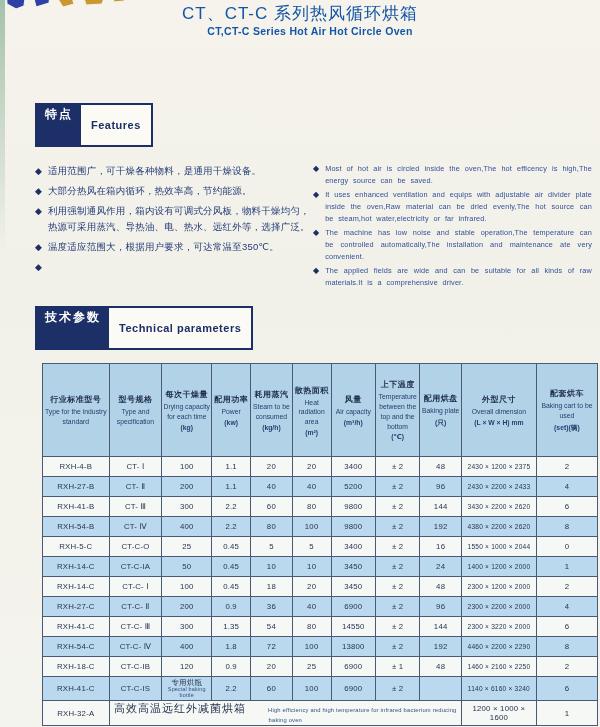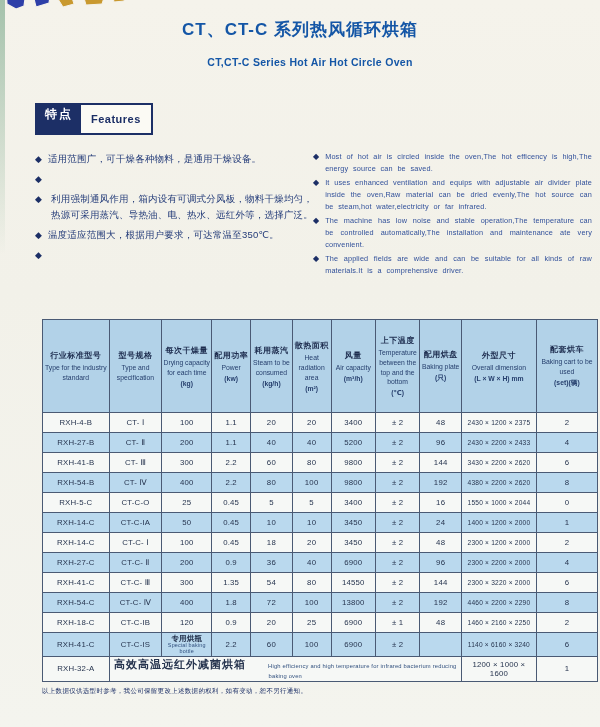--- a/index.html
+++ b/index.html
@@ -12,45 +12,45 @@
     overflow:hidden;
   }
   .left-edge{
     position:absolute;left:0;top:0;width:5px;height:300px;
     background:linear-gradient(to bottom, rgba(150,185,160,.85), rgba(150,185,160,0) 85%);
   }
   .logo{position:absolute;left:4px;top:-9px;width:135px;height:32px;}
   
   .titles{position:absolute;top:3px;left:0;width:100%;text-align:center;}
   .title-zh{
-    margin:16px;font-size:17px;font-weight:bold;color:#1456a6;
+    margin:0;font-size:17px;font-weight:normal;color:#1456a6;
     letter-spacing:1px;line-height:1.25;
   }
   .title-en{font-size:10.5px;font-weight:600;color:#1456a6;margin-top:1px;letter-spacing:.3px;margin-left:20px;}
   
   .badge{display:inline-flex;border:2px solid #1c2f66;background:#fbfaf4;}
   .badge-zh{
     background:#1c2f66;color:#ffffff;font-size:12px;font-weight:bold;
     padding:3px 8px;letter-spacing:2px;line-height:1.1;
   }
   .badge-en{
     color:#1c2f66;font-size:11px;font-weight:bold;
-    padding:7px 10px;line-height:1.3;letter-spacing:.5px;white-space:nowrap;
+    padding:13px 10px;line-height:1.3;letter-spacing:.5px;white-space:nowrap;
   }
   
   .features{position:absolute;top:103px;left:35px;right:8px;}
   .bullets-row{display:flex;margin-top:16px;align-items:flex-start;}
   ul.bullets{list-style:none;margin:0;padding:0;}
   .bullets-zh{width:278px;margin-left:28px;margin-top:14px;}
   .bullets-en{flex:1;margin-left:14px;}
   .bullet-item{display:flex;align-items:flex-start;}
   .diamond{color:#1c2f66;margin-right:6px;flex:0 0 auto;}
   .bullets-zh .bullet-item{margin-bottom:4px;}
   .bullets-zh .diamond{font-size:9px;line-height:16px;}
-  .bullets-zh .bullet-text{font-size:9.5px;line-height:16px;color:#223a78;font-weight:500;letter-spacing:.2px;text-align:right;}
+  .bullets-zh .bullet-text{font-size:9.5px;line-height:16px;color:#223a78;font-weight:500;letter-spacing:.2px;}
   .bullets-en .bullet-item{margin-bottom:2px;}
   .bullets-en .diamond{font-size:8px;line-height:12px;}
   .bullets-en .bullet-text{
     font-size:7.3px;line-height:12px;color:#31509a;
     text-align:justify;word-spacing:2.5px;letter-spacing:.15px;
   }
   
   .params{position:absolute;top:306px;left:35px;}
   table.spec{
     border-collapse:collapse;table-layout:fixed;
@@ -61,21 +61,21 @@
   .spec thead th{background:#b2d2e8;height:88px;padding:2px 1px;}
   .h-zh{font-size:8px;font-weight:bold;color:#1d2c4e;margin-bottom:2px;letter-spacing:.5px;}
   .h-en{font-size:6.8px;font-weight:normal;color:#27406e;line-height:1.45;}
   .h-unit{font-size:6.8px;color:#27406e;margin-top:2px;}
   .spec tbody td{
     height:17px;font-size:7.8px;color:#27354f;padding:1px 1px;
     background:#f6f8f6;letter-spacing:.2px;
   }
   .spec tbody tr:nth-child(even) td{background:#bad9ee;}
   .spec tbody td:nth-child(10){font-size:6.6px;}
-  .cell-main{display:block;font-weight:bold;font-size:7.5px;line-height:1.2;}
+  .cell-main{display:block;font-weight:normal;font-size:7.5px;line-height:1.2;}
   .cell-sub{display:block;font-size:5.4px;line-height:1.1;color:#31507e;}
   td.inline-cell{text-align:center;}
   td.inline-cell .cell-main{display:inline;font-size:11px;letter-spacing:1px;margin-right:22px;}
   td.inline-cell .cell-sub{display:inline;font-size:5.8px;}
   
   col.c1{width:12%;}col.c2{width:9.5%;}col.c3{width:9%;}col.c4{width:7%;}
   col.c5{width:7.5%;}col.c6{width:7%;}col.c7{width:8%;}col.c8{width:8%;}
   col.c9{width:7.5%;}col.c10{width:13.5%;}col.c11{width:11%;}
   .footnote{font-size:6.5px;color:#1c2f66;margin-top:5px;margin-left:7px;letter-spacing:.3px;}
 </style>
@@ -106,20 +106,21 @@
       <span class="badge-en">Features</span>
     </div>
     <div class="bullets-row">
       <ul class="bullets bullets-zh" id="bullets-zh">
           <li class="bullet-item">
             <span class="diamond">◆</span>
             <span class="bullet-text">适用范围广，可干燥各种物料，是通用干燥设备。</span>
           </li>
           <li class="bullet-item">
             <span class="diamond">◆</span>
+            <span class="bullet-text">大部分热风在箱内循环，热效率高，节约能源。</span>
           </li>
           <li class="bullet-item">
             <span class="diamond">◆</span>
             <span class="bullet-text">利用强制通风作用，箱内设有可调式分风板，物料干燥均匀，热源可采用蒸汽、导热油、电、热水、远红外等，选择广泛。</span>
           </li>
           <li class="bullet-item">
             <span class="diamond">◆</span>
             <span class="bullet-text">温度适应范围大，根据用户要求，可达常温至350℃。</span>
           </li>
           <li class="bullet-item">
@@ -141,20 +142,24 @@
           </li>
           <li class="bullet-item">
             <span class="diamond">◆</span>
             <span class="bullet-text">The applied fields are wide and can be suitable for all kinds of raw materials.It is a comprehensive driver.</span>
           </li>
         </ul>
     </div>
   </section>
 
   <section class="params">
+    <div class="badge">
+      <span class="badge-zh">技术参数</span>
+      <span class="badge-en">Technical parameters</span>
+    </div>
 
     <table class="spec">
       <colgroup>
         <col class="c1">
           <col class="c2">
           <col class="c3">
           <col class="c4">
           <col class="c5">
         <col class="c6">
           <col class="c7">

